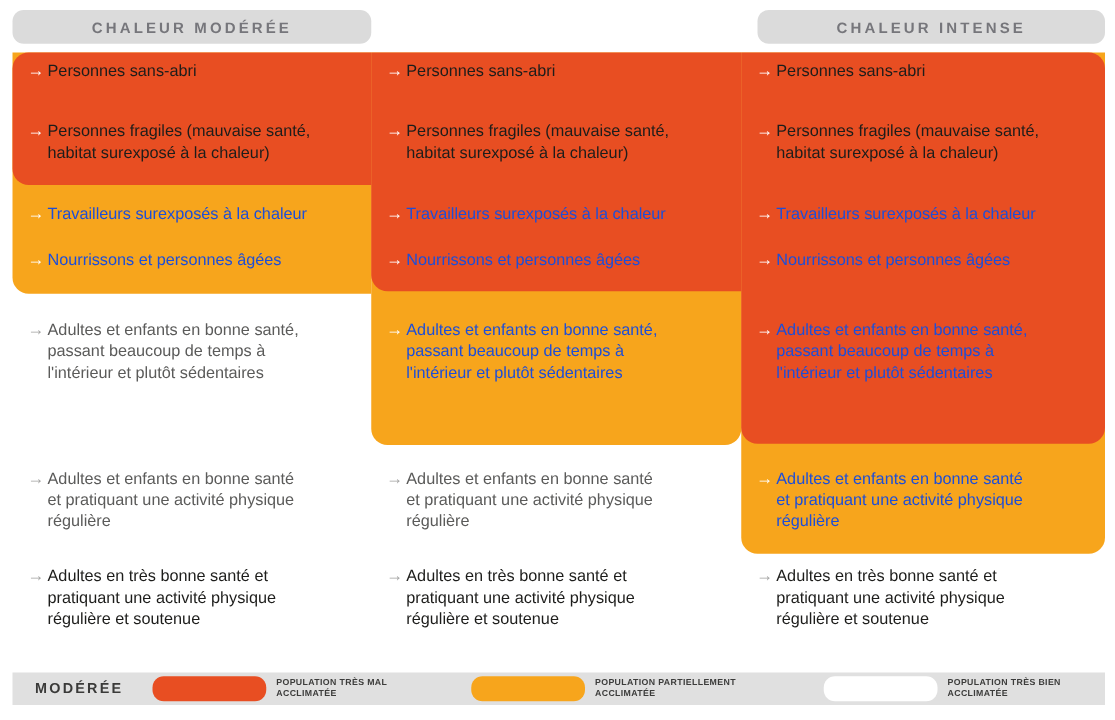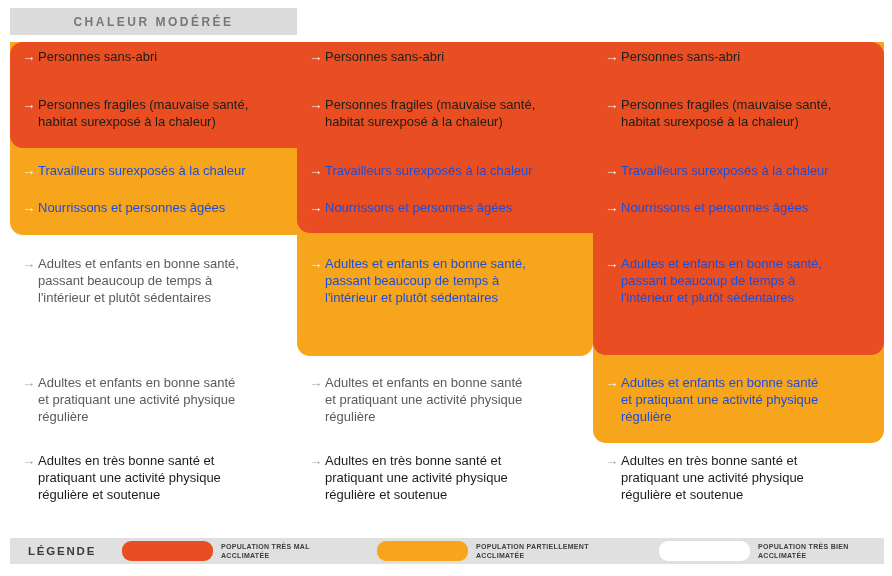--- a/index.html
+++ b/index.html
@@ -4,21 +4,21 @@
 <style>
   html,body{margin:0;padding:0;background:#ffffff;}
   .canvas{
     position:relative;width:892px;height:576px;background:#ffffff;overflow:hidden;
     font-family:"Liberation Sans","DejaVu Sans",sans-serif;
   }
   
   .header{
     position:absolute;top:8px;height:27px;background:#DBDBDB;
     display:flex;align-items:center;justify-content:center;
-    font-size:12px;font-weight:700;letter-spacing:2.5px;color:#76767B;
+    font-size:12px;font-weight:700;letter-spacing:2.5px;color:#76767B;border-radius:9px;
   }
   .h0{left:10px;width:287px;}
   .h1{left:313px;width:272px;}
   .h2{left:606px;width:278px;}
   
   .shape{position:absolute;}
   .orange-bg{background:#F7A51C;}
   .red-bg{background:#E84E22;}
   .o1{left:10px;top:42px;width:287px;height:193px;border-radius:0 0 0 13px;z-index:1;}
   .o2{left:297px;top:42px;width:296px;height:314px;border-radius:0 0 13px 13px;z-index:1;}
@@ -62,20 +62,21 @@
     font-size:7px;font-weight:700;letter-spacing:0.3px;line-height:9px;
     color:#3C3C3B;white-space:pre-line;text-transform:uppercase;
   }
 </style>
 </head>
 <body>
 
 <div class="canvas">
 
   <div class="header h0">CHALEUR MODÉRÉE</div>
+  <div class="header h2">CHALEUR INTENSE</div>
 
   <div class="shape orange-bg o1"></div>
   <div class="shape orange-bg o2"></div>
   <div class="shape orange-bg o3"></div>
 
   <div class="shape red-bg r1"></div>
   <div class="shape red-bg r2"></div>
   <div class="shape red-bg r3"></div>
 
   <div class="item c0 row1 bold" data-zone="red">
@@ -180,21 +181,21 @@
 régulière</span>
   </div>
   <div class="item c2 row7 bold" data-zone="white">
     <span class="arrow">→</span>
     <span class="txt">Adultes en très bonne santé et
 pratiquant une activité physique
 régulière et soutenue</span>
   </div>
 
   <div class="legend-bar">
-    <span class="legend-title">LÉGENDE</span>
+    <span class="legend-title">MODÉRÉE</span>
     <span class="legend-entry">
       <span class="swatch swatch-red"></span>
       <span class="legend-label">POPULATION TRÈS MAL
 ACCLIMATÉE</span>
     </span>
     <span class="legend-entry">
       <span class="swatch swatch-orange"></span>
       <span class="legend-label">POPULATION PARTIELLEMENT
 ACCLIMATÉE</span>
     </span>

